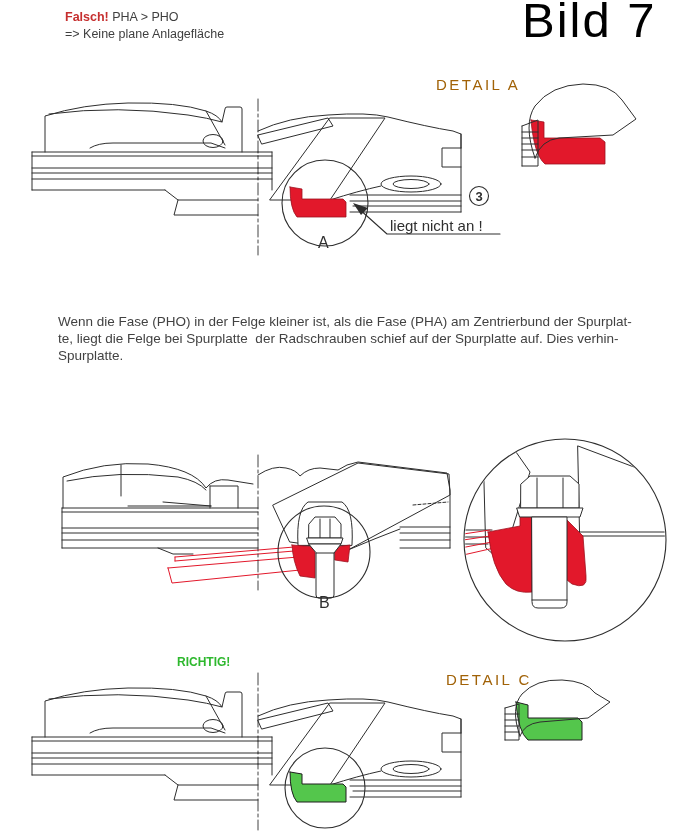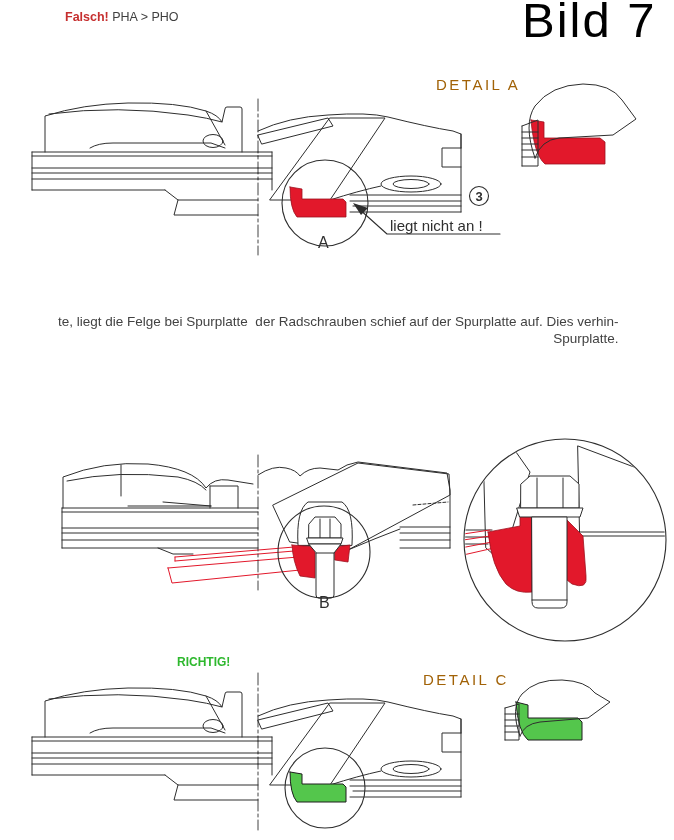--- a/index.html
+++ b/index.html
@@ -1,25 +1,25 @@
 <!DOCTYPE html>
 <html style="--error-red: #e2182b; --error-red-dark: #9d1220; --ok-green: #54c64c; --ok-green-text: #2eb82e; --warning-red-text: #c62f2f; --body-text: #424242; --line: #2e2e2e;"><head>
 <meta charset="utf-8">
 <style>
   html,body{margin:0;padding:0;background:#fff;}
   #page{position:relative;width:674px;height:840px;background:#fff;overflow:hidden;
         font-family:"Liberation Sans",sans-serif;color:#3f3f3f;}
-  .abs{position:absolute;text-align:right;}
+  .abs{position:absolute;}
   
   #warning-note{left:65px;top:9px;font-size:12.5px;line-height:16.5px;}
   .warn-word{color:var(--warning-red-text);font-weight:bold;}
   #page-title{left:522px;top:-8px;font-size:49px;letter-spacing:2px;color:#000;}
   .detail-label{font-size:15px;letter-spacing:2.5px;color:#a16207;}
   #detail-a-label{left:436px;top:76px;}
-  #detail-c-label{left:423px;top:671px;}
+  #detail-c-label{left:446px;top:671px;}
   #richtig-label{left:177px;top:655px;font-size:12px;font-weight:bold;color:var(--ok-green-text);}
   
   #body-paragraph{left:58px;top:313px;font-size:13.5px;line-height:17.2px;color:#424242;}
   #body-paragraph div{white-space:pre;}
   
   svg.fig{position:absolute;overflow:visible;}
   svg.fig path,svg.fig circle,svg.fig ellipse,svg.fig line,svg.fig polygon{
     stroke:var(--line);fill:none;stroke-width:1;stroke-linejoin:round;stroke-linecap:round;}
   svg.fig .hatch{stroke:var(--line);}
   svg.fig .red-shape{fill:var(--error-red);stroke:var(--error-red-dark);stroke-width:.8;}
@@ -34,20 +34,21 @@
   .callout-text{font-size:15px;}
   .circ-num{font-size:13px;font-weight:bold;}
 </style>
 </head>
 <body>
 
 <div id="page">
 
   <div class="abs" id="warning-note">
     <div><span class="warn-word">Falsch!</span><span> PHA &gt; PHO</span></div>
+    <div>=&gt; Keine plane Anlagefläche</div>
   </div>
 
   <div class="abs" id="page-title">Bild 7</div>
 
   <div class="abs detail-label" id="detail-a-label">DETAIL A</div>
 
   <svg class="fig" style="left:28px;top:95px;" width="460" height="165" viewBox="0 0 460 165">
     <defs>
       <pattern id="hA" patternUnits="userSpaceOnUse" width="9" height="9">
         <path d="M-2,11 L11,-2" stroke="#3a3a3a" stroke-width="0.9"></path>
@@ -97,20 +98,21 @@
       <pattern id="hDA" patternUnits="userSpaceOnUse" width="9" height="9">
         <path d="M-2,11 L11,-2" stroke="#3a3a3a" stroke-width="0.9"></path>
       </pattern>
     </defs>
     <path class="red-shape" d="M16,42 L29,44 L29,60 L85,60 L90,64 L90,86 L30,86 Q19,77 16,42 Z"></path>
     <path class="hatch" fill="url(#hDA)" d="M20,80 Q8,46 20,28 Q36,7 68,6 Q96,6 107,22 L121,41 L98,57 L44,60 Q26,62 20,80 Z"></path>
     <path d="M7,48 L23,42 L23,88 L7,88 M7,48 V88 M7,54 H23 M7,60 H23 M7,66 H23 M7,72 H23 M7,79 H23"></path>
   </svg>
 
   <div class="abs" id="body-paragraph">
+    <div>Wenn die Fase (PHO) in der Felge kleiner ist, als die Fase (PHA) am Zentrierbund der Spurplat-</div>
     <div>te, liegt die Felge bei Spurplatte  der Radschrauben schief auf der Spurplatte auf. Dies verhin-</div>
     <div>Spurplatte.</div>
   </div>
 
   <svg class="fig" style="left:28px;top:450px;" width="450" height="170" viewBox="0 0 450 170">
     <defs>
       <pattern id="hB" patternUnits="userSpaceOnUse" width="9" height="9">
         <path d="M-2,11 L11,-2" stroke="#3a3a3a" stroke-width="0.9"></path>
       </pattern>
     </defs>

